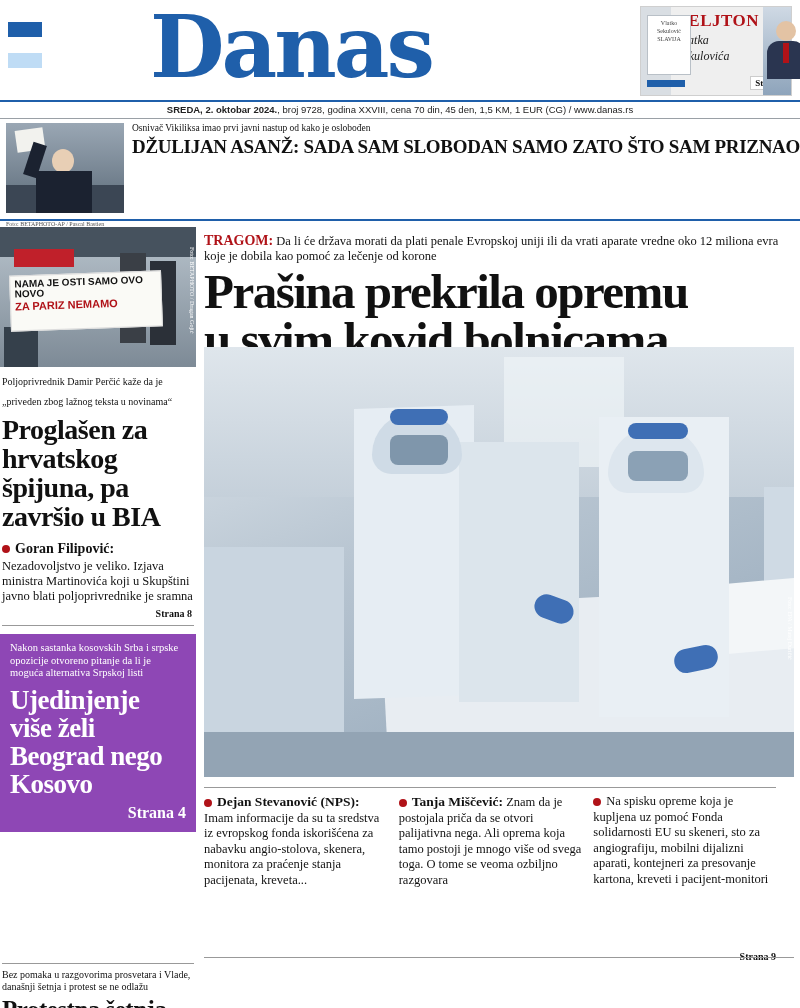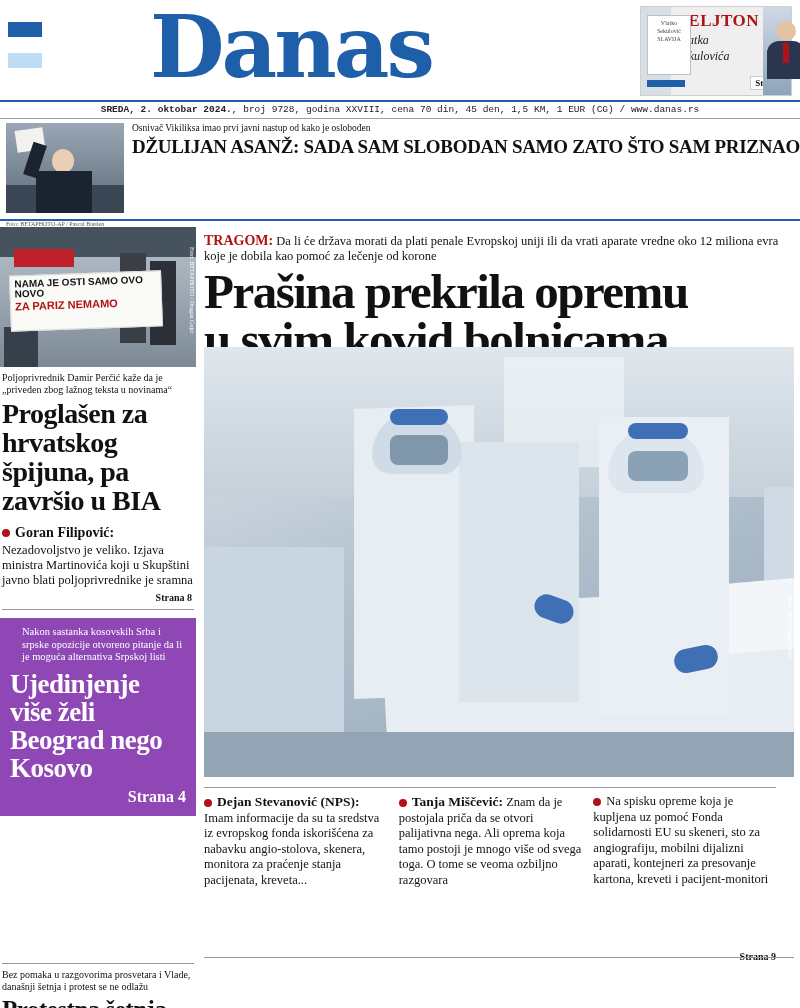--- a/index.html
+++ b/index.html
@@ -54,21 +54,21 @@
   .feljton .fl-photo .body{
     position:absolute;left:4px;top:34px;width:38px;height:38px;background:#2a3550;border-radius:12px 12px 0 0;
   }
   .feljton .fl-photo .tie{
     position:absolute;left:20px;top:36px;width:6px;height:20px;background:#b01218;
   }
 
   
   .dateline{
     height:16px;line-height:16px;text-align:center;font-size:9.5px;color:#222;
-    border-bottom:1px solid #9aa0a6;font-family:Liberation Mono, monospace;
+    border-bottom:1px solid #9aa0a6;font-family:Liberation Sans, sans-serif;
   }
   .dateline b{font-weight:bold;}
 
   
   .topteasers{display:flex;height:100px;border-bottom:2px solid #1f5faa;}
   .tt{display:flex;flex:1;padding:4px 6px 0 6px;}
   .tt.left{border-right:1px solid #bbb;}
   .tt .photo{width:118px;height:90px;position:relative;overflow:hidden;}
   .tt .txt{flex:1;padding-left:8px;}
   .tt .kicker{font-size:9.5px;line-height:11px;color:#111;}
@@ -141,40 +141,40 @@
   .protest-photo .banner .l2{font-family:"Liberation Sans",sans-serif;font-weight:bold;font-size:11px;padding:2px 4px;color:#b01218;line-height:11px;}
   .protest-photo .roof{position:absolute;left:0;top:0;width:100%;height:30px;background:#46525e;}
   .protest-photo .red{position:absolute;left:14px;top:22px;width:60px;height:18px;background:#c0202a;}
   .protest-photo .p1{position:absolute;left:120px;top:26px;width:26px;height:90px;background:#3a3f46;}
   .protest-photo .p2{position:absolute;left:150px;top:34px;width:26px;height:84px;background:#2b3038;}
   .protest-photo .p3{position:absolute;left:4px;top:100px;width:34px;height:40px;background:#35404b;}
   .protest-photo .credit{
     position:absolute;right:1px;top:20px;font-size:6px;color:#fff;writing-mode:vertical-rl;
   }
 
-  .lc-kicker{font-size:10px;line-height:12px;padding:5px 4px 0 2px;}
+  .lc-kicker{font-size:10px;line-height:20px;padding:5px 4px 0 2px;}
   .lc-head{
     font-family:"Liberation Serif",serif;font-weight:bold;
     font-size:28px;line-height:29px;letter-spacing:-.5px;padding:3px 2px 0 2px;
   }
   .lc-quote{padding:8px 2px 0 2px;}
   .lc-quote .who{
     font-weight:bold;font-size:14px;display:inline;
   }
   .lc-quote .dot{
     display:inline-block;width:8px;height:8px;border-radius:50%;background:#b01218;margin-right:5px;
   }
   .lc-quote p{margin:2px 0 0 0;font-size:12.5px;line-height:15px;}
   .lc-page{font-size:10px;font-weight:bold;text-align:right;padding:4px 4px 0 0;}
   .hr-thin{border-top:1px solid #999;margin:6px 2px 0 2px;}
 
   .purplebox{
     margin-top:8px;background:#8e47b5;color:#fff;padding:8px 10px 10px 10px;width:176px;
   }
-  .purplebox .pk{font-size:10.5px;line-height:12.5px;margin-left:12px;}
+  .purplebox .pk{font-size:10.5px;line-height:12.5px;}
   .purplebox h3{
     margin:6px 0 0 0;font-family:"Liberation Serif",serif;font-weight:bold;
     font-size:27px;line-height:28px;letter-spacing:-.5px;
   }
   .purplebox .pp{font-size:16px;font-weight:bold;text-align:right;margin-top:6px;}
 
   
   .quotes{
     position:absolute;left:204px;right:24px;top:560px;height:162px;
     display:flex;gap:12px;border-top:1px solid #999;padding-top:6px;

